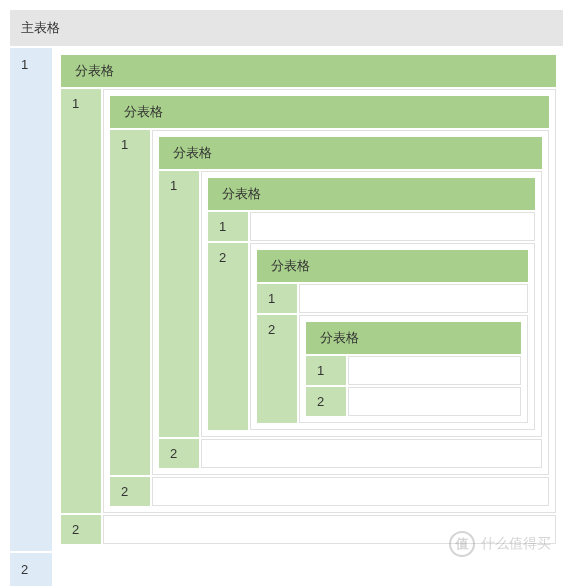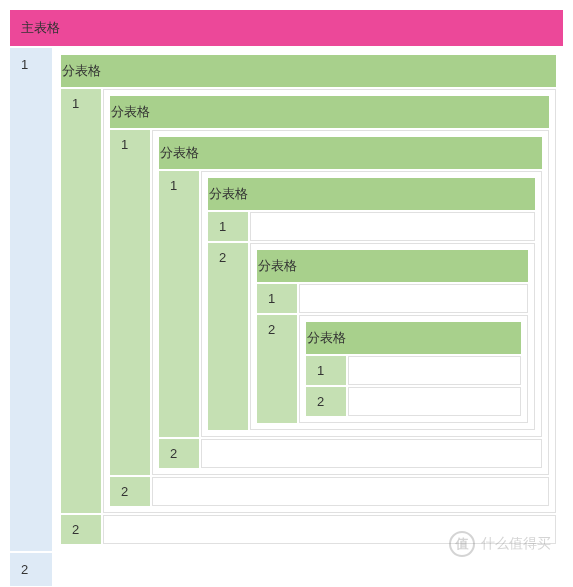--- a/index.html
+++ b/index.html
@@ -17,36 +17,36 @@
     border-spacing: 2px;
     width: 100%;
     background: #ffffff;
   }
   td {
     vertical-align: top;
     padding: 6px 8px;
     border: 1px solid rgba(0,0,0,0);
   }
   .main-header {
-    background: #ec4899;
+    background: #e5e5e5;
     font-weight: normal;
     padding: 8px 10px;
   }
   .main-idx {
     background: #deeaf6;
     width: 42px;
     padding: 8px 10px;
   }
   .main-content {
     background: #ffffff;
     padding: 4px;
   }
   .sub-header {
     background: #a8d08c;
-    padding: 6px 0;
+    padding: 6px 13px;
     margin-top: 16px;
   }
   .sub-idx {
     background: #c5e0b3;
     width: 40px;
     padding: 6px 10px;
   }
   .sub-content {
     background: #ffffff;
     padding: 4px;

